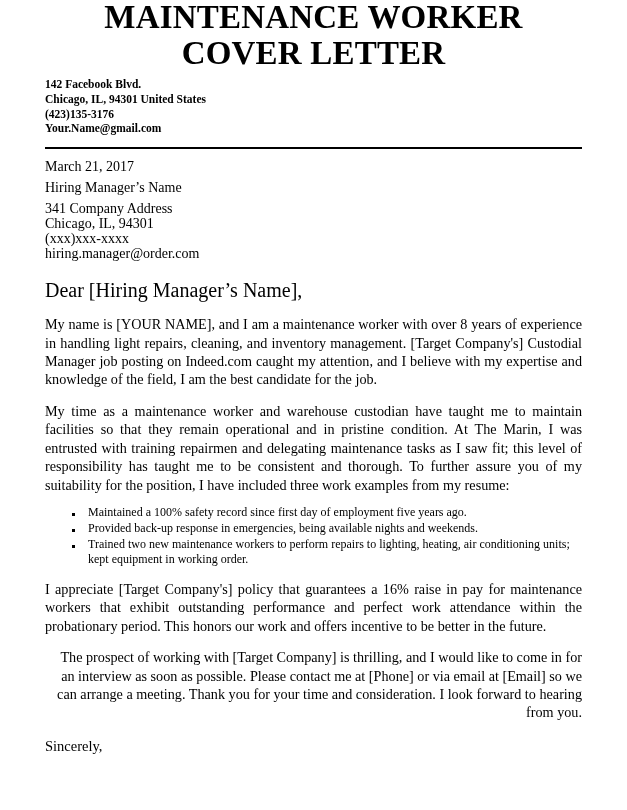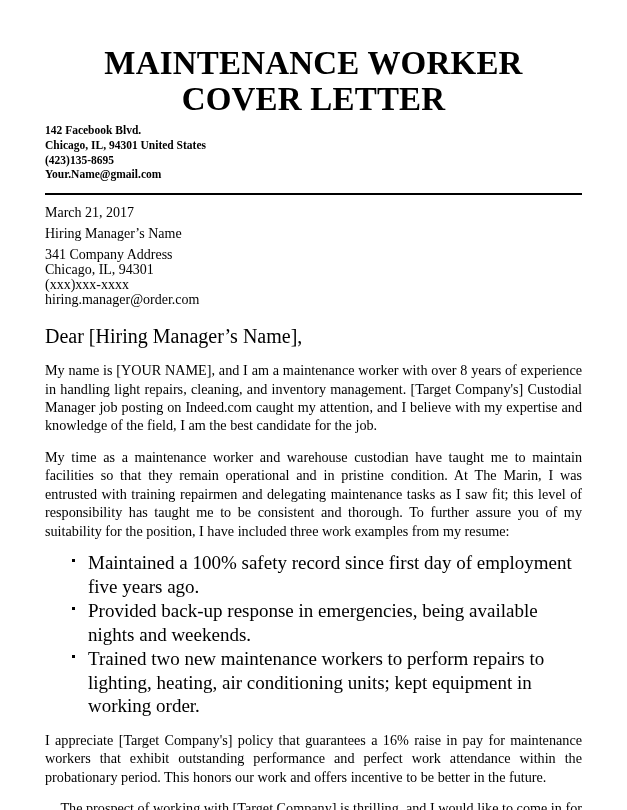--- a/index.html
+++ b/index.html
@@ -19,21 +19,20 @@
     position: relative;
     width: 627px;
     height: 810px;
     background: #ffffff;
     box-sizing: border-box;
     padding: 0 45px;
   }
 
   
   .letterhead {
-    padding-top: 46px;
     text-align: center;
   }
   .letter-title {
     font-size: 33px;
     font-weight: bold;
     line-height: 1.08;
     letter-spacing: 0.2px;
     margin: 0 0 6px 0;
     text-align: center;
   }
@@ -83,21 +82,21 @@
     margin: 13px 0 0 0;
   }
   .body-para.ragged {
     text-align: right;
   }
 
   ul.highlights {
     margin: 11px 0 0 0;
     padding: 0 0 0 27px;
     list-style: none;
-    font-size: 19px;
+    font-size: 12px;
     line-height: 1.24;
   }
   ul.highlights li {
     position: relative;
     padding-left: 16px;
     margin-bottom: 1px;
   }
   ul.highlights li::before {
     content: "";
     position: absolute;
@@ -117,21 +116,21 @@
 <body>
 
 <div class="page">
 
   <div class="letterhead">
     <h1 class="letter-title">MAINTENANCE WORKER COVER LETTER</h1>
 
     <div class="contact-block">
       <span class="contact-line">142 Facebook Blvd.</span>
       <span class="contact-line">Chicago, IL, 94301 United States</span>
-      <span class="contact-line">(423)135-8695</span>
+      <span class="contact-line">(423)135-3176</span>
       <span class="contact-line">Your.Name@gmail.com</span>
     </div>
   </div>
 
   <hr class="header-rule">
 
   <div class="meta-block">
     <span class="meta-line">March 21, 2017</span>
     <span class="meta-line">Hiring Manager’s Name</span>
     <span class="meta-line tight">341 Company Address</span>

